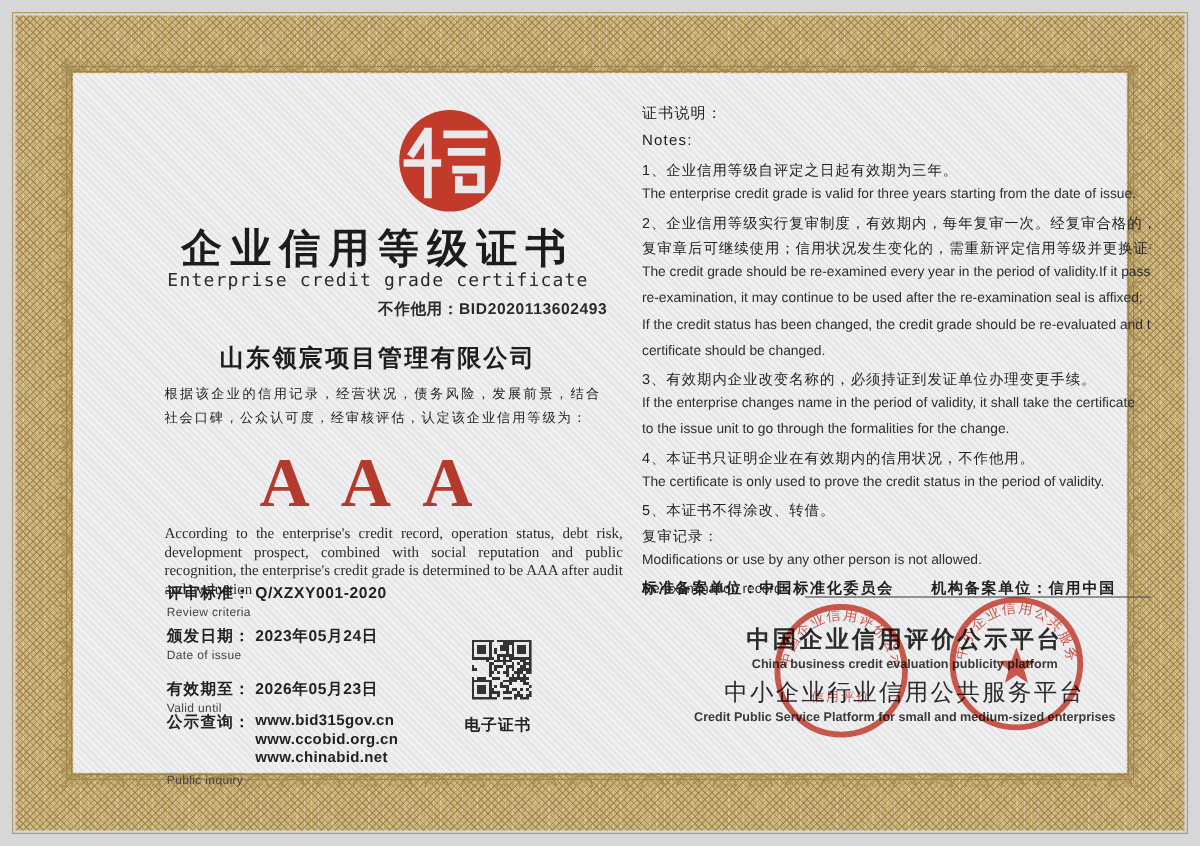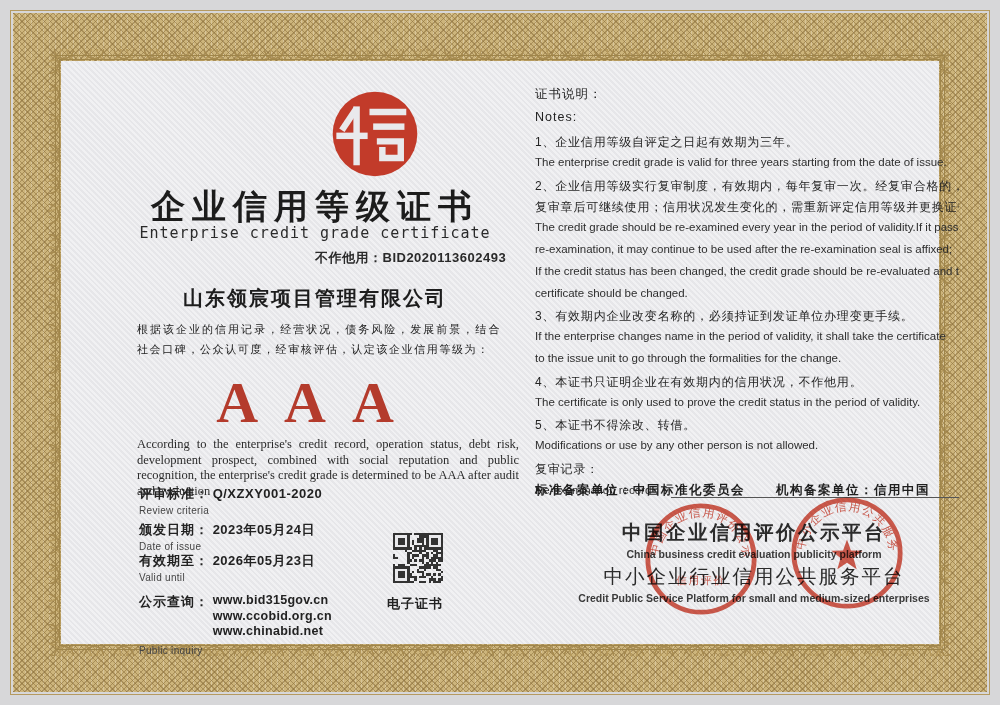--- a/index.html
+++ b/index.html
@@ -62,21 +62,21 @@
     text-align:justify; letter-spacing:1.6px; color:#222; }
   .grade { left:44px; top:308px; width:400px; text-align:center;
     font-family:"Liberation Serif", serif; font-weight:bold; font-size:58px;
     letter-spacing:26px; padding-left:26px; color:#b43b2c; }
   .statement-en { left:76px; top:376px; width:382px; font-family:"Liberation Serif", serif;
     font-size:12.5px; line-height:15.5px; text-align:justify; color:#2b2b2b; }
   .field { left:78px; font-size:13px; color:#222; }
   .field .lab { font-weight:bold; letter-spacing:1px; }
   .field .val { font-weight:bold; letter-spacing:.5px; }
   .field .sub { font-size:10px; color:#444; margin-top:2px; font-weight:normal; letter-spacing:.3px; }
-  .f-review { top:424px; } .f-issue { top:460px; } .f-valid { top:491px; } .f-inquiry { top:532px; }
+  .f-review { top:424px; } .f-issue { top:460px; } .f-valid { top:504px; } .f-inquiry { top:532px; }
   .inq-urls { display:inline-block; vertical-align:top; }
   .inq-urls div { font-weight:bold; font-size:12.5px; line-height:15.5px; letter-spacing:.3px; }
   .qr-box { left:332px; top:472px; width:50px; height:50px; }
   .qr-label { left:326px; top:534px; font-size:13px; font-weight:bold; letter-spacing:1px; color:#222; }
   
   .notes { left:474px; top:25px; width:424px; }
   .note-head { font-size:12.5px; letter-spacing:1px; color:#222; height:24px; }
   .note-line { height:21.8px; white-space:nowrap; overflow:hidden; }
   .note-line.cn { font-size:12px; letter-spacing:.8px; color:#242424; }
   .note-line.en { font-size:11.5px; color:#2e2e2e; }
@@ -332,22 +332,22 @@
     <div class="note-line en">The credit grade should be re-examined every year in the period of validity.If it passes the</div>
     <div class="note-line en">re-examination, it may continue to be used after the re-examination seal is affixed;</div>
     <div class="note-line en">If the credit status has been changed, the credit grade should be re-evaluated and the</div>
     <div class="note-line en">certificate should be changed.</div>
     <div class="note-line cn">3、有效期内企业改变名称的，必须持证到发证单位办理变更手续。</div>
     <div class="note-line en">If the enterprise changes name in the period of validity, it shall take the certificate</div>
     <div class="note-line en">to the issue unit to go through the formalities for the change.</div>
     <div class="note-line cn">4、本证书只证明企业在有效期内的信用状况，不作他用。</div>
     <div class="note-line en">The certificate is only used to prove the credit status in the period of validity.</div>
     <div class="note-line cn">5、本证书不得涂改、转借。</div>
+    <div class="note-line cn">复审记录：</div>
     <div class="note-line en">Modifications or use by any other person is not allowed.</div>
-    <div class="note-line cn">复审记录：</div>
     <div class="record-row">
       <span>Re-examination record：</span>
       <span class="fill"></span>
     </div>
   </div>
 
   <div class="abs filing">
     <span>标准备案单位：中国标准化委员会</span>
     <span>机构备案单位：信用中国</span>
   </div>

